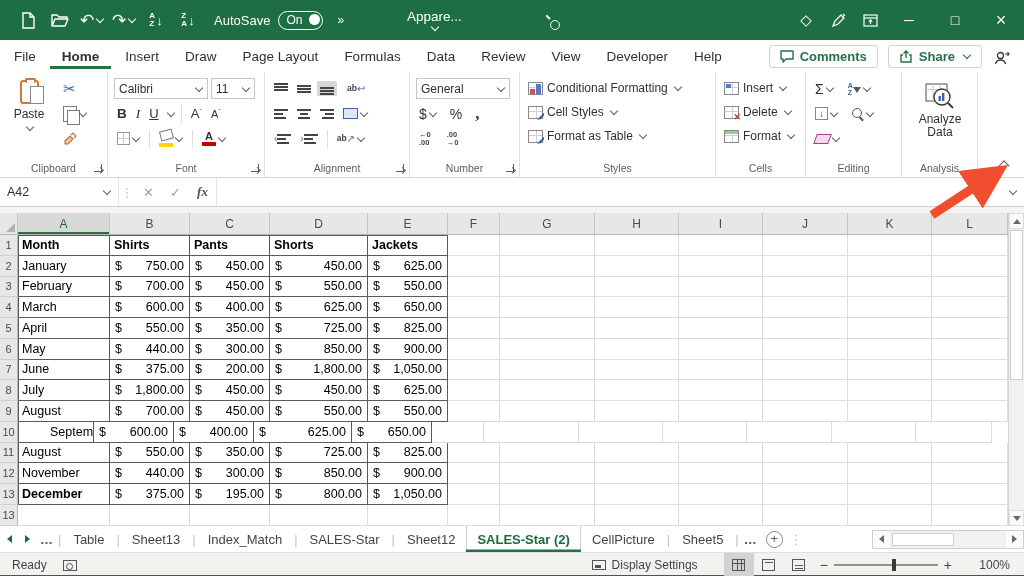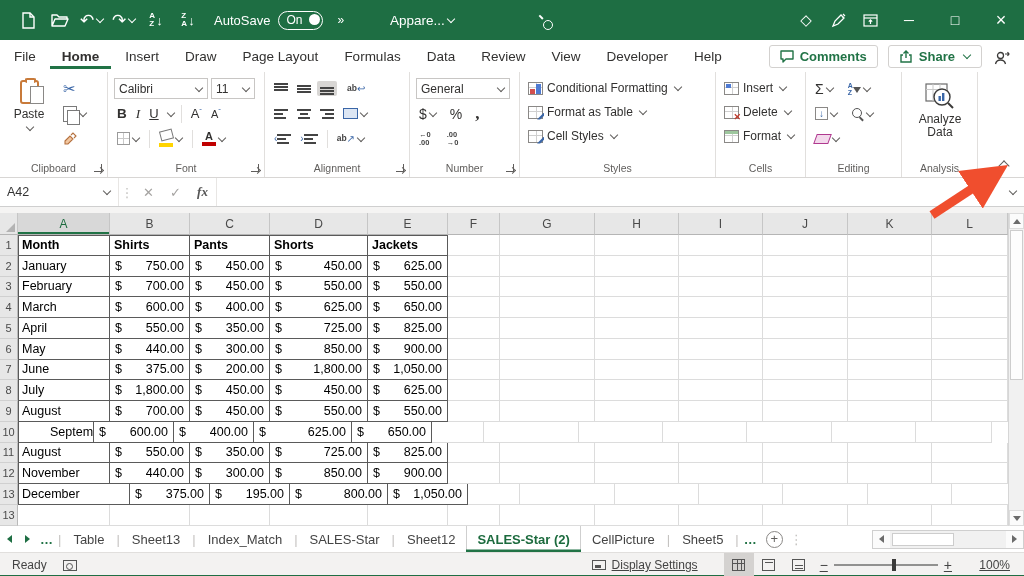--- a/index.html
+++ b/index.html
@@ -12,21 +12,21 @@
   .uglyph{font-size:17px;line-height:1;}
   .chev{display:inline-block;width:5px;height:5px;border-right:1.4px solid #605e5c;border-bottom:1.4px solid #605e5c;transform:rotate(45deg);margin:0 1px 2px 3px;}
   .chev.w{border-color:#fff;}
   .chev.up{transform:rotate(225deg);margin-bottom:-2px;}
   .sortic{display:flex;align-items:center;gap:1px;}
   .sortletters{display:flex;flex-direction:column;font-size:8px;font-weight:700;line-height:8px;}
   .autosave{display:flex;align-items:center;margin:0 8px 0 10px;}
   .pill{width:45px;height:19px;border:1.4px solid #fff;border-radius:10px;display:flex;align-items:center;margin-left:8px;position:relative;box-sizing:border-box;}
   .pill .on{font-size:12px;margin-left:7px;}
   .pill .knob{position:absolute;right:2px;top:2px;width:11px;height:11px;border-radius:50%;background:#fff;}
-  .docname{display:flex;align-items:center;margin-left:40px;font-size:13.5px;}
+  .docname{display:flex;align-items:center;margin-left:57px;font-size:13.5px;flex-direction:column;}
   .searchwrap{margin-left:88px;}
   .mag{position:relative;width:11px;height:11px;}
   .mag i{position:absolute;left:0;top:0;width:8px;height:8px;border:1.6px solid currentColor;border-radius:50%;}
   .mag b{position:absolute;right:0;bottom:0;width:5px;height:1.6px;background:currentColor;transform:rotate(45deg);transform-origin:right;}
   .tbright{margin-left:auto;display:flex;align-items:center;height:100%;}
   .winbtn{width:46px;height:100%;display:flex;align-items:center;justify-content:center;font-size:14px;}
   
   .tabrow{height:32px;display:flex;align-items:center;background:#fff;font-size:13.5px;}
   .rtab{padding:6px 12px 5px;margin-left:2px;color:#323130;}
   .rtab.active{font-weight:700;box-shadow:inset 0 -3px #217346;}
@@ -155,21 +155,21 @@
   .sheetdots{color:#c3c1bf;margin-right:6px;}
   .hscroll{margin-left:auto;margin-right:0;display:flex;align-items:center;height:19px;width:152px;background:#f1f1f1;border:1px solid #cfcfcf;box-sizing:border-box;}
   .hsarr{width:17px;height:100%;display:flex;align-items:center;justify-content:center;background:#fbfbfb;}
   .hsarr .tri.left{border-right-color:#6b6b6b;}
   .hsarr .tri.right{border-left-color:#6b6b6b;}
   .hthumb{width:62px;height:13px;background:#fff;border:1px solid #cdcdcd;margin-left:2px;box-sizing:border-box;}
   
   .statusbar{height:24px;background:#f3f2f1;display:flex;align-items:center;font-size:12px;color:#444;padding-left:12px;box-shadow:inset 0 -2px #1e6e43;box-sizing:border-box;}
   .macroic{position:relative;width:14px;height:11px;border:1.2px solid #555;margin-left:16px;box-sizing:border-box;}
   .macroic::after{content:"";position:absolute;left:2px;top:2px;width:5px;height:5px;border:1.2px solid #555;border-radius:50%;}
-  .sbright{margin-left:auto;display:flex;align-items:center;text-decoration:underline;}
+  .sbright{margin-left:auto;display:flex;align-items:center;}
   .dispset{display:flex;align-items:center;gap:6px;margin-right:26px;}
   .monic{position:relative;width:14px;height:10px;border:1.2px solid #555;box-sizing:border-box;}
   .monic::after{content:"";position:absolute;left:2px;bottom:1px;width:6px;height:3px;background:#555;}
   .vbtn{width:30px;height:24px;display:flex;align-items:center;justify-content:center;}
   .vbtn.active{background:#d4d2d0;}
   .vic{width:13px;height:12px;border:1.2px solid #555;box-sizing:border-box;}
   .vic.norm{background:linear-gradient(#555,#555) 0 3px/100% 1px no-repeat,linear-gradient(#555,#555) 4px 0/1px 100% no-repeat,linear-gradient(#555,#555) 8px 0/1px 100% no-repeat;}
   .vic.pl{background:linear-gradient(#555,#555) 2px 2px/8px 1px no-repeat;}
   .vic.pb{background:linear-gradient(#555,#555) 2px 5px/8px 1px no-repeat,linear-gradient(#555,#555) 2px 8px/8px 1px no-repeat;}
   .zoomminus,.zoomplus{font-size:14px;color:#444;padding:0 6px;}
@@ -475,26 +475,26 @@
     </div>
 
     <div class="group gcol" style="width:196px">
       <div class="rowbtn">
         <span class="mgrid cf"></span>
         <span>Conditional Formatting</span>
         <span class="chev"></span>
       </div>
       <div class="rowbtn">
         <span class="mgrid pen"></span>
-        <span>Format as Table</span>
+        <span>Cell Styles</span>
         <span class="chev"></span>
       </div>
       <div class="rowbtn">
         <span class="mgrid pen"></span>
-        <span>Cell Styles</span>
+        <span>Format as Table</span>
         <span class="chev"></span>
       </div>
       <span class="glabel">Styles</span>
     </div>
 
     <div class="group gcol" style="width:90px">
       <div class="rowbtn">
         <span class="mgrid ins"></span>
         <span>Insert</span>
         <span class="chev"></span>
@@ -922,21 +922,21 @@
           <div class="gc" style="width: 52px;"></div>
           <div class="gc" style="width: 95px;"></div>
           <div class="gc" style="width: 84px;"></div>
           <div class="gc" style="width: 84px;"></div>
           <div class="gc" style="width: 85px;"></div>
           <div class="gc" style="width: 84px;"></div>
           <div class="gc" style="width: 76px;"></div>
         </div>
         <div class="grow">
           <div class="rh">13</div>
-          <div class="gc tb tb-left" style="width: 112px;">December</div>
+          <div class="gc tb tb-left" style="width: 92px; font-weight: bold;">December</div>
           <div class="gc tb money" style="width: 80px;">
             <span>$</span>
             <span>375.00</span>
           </div>
           <div class="gc tb money" style="width: 80px;">
             <span>$</span>
             <span>195.00</span>
           </div>
           <div class="gc tb money" style="width: 98px;">
             <span>$</span>

